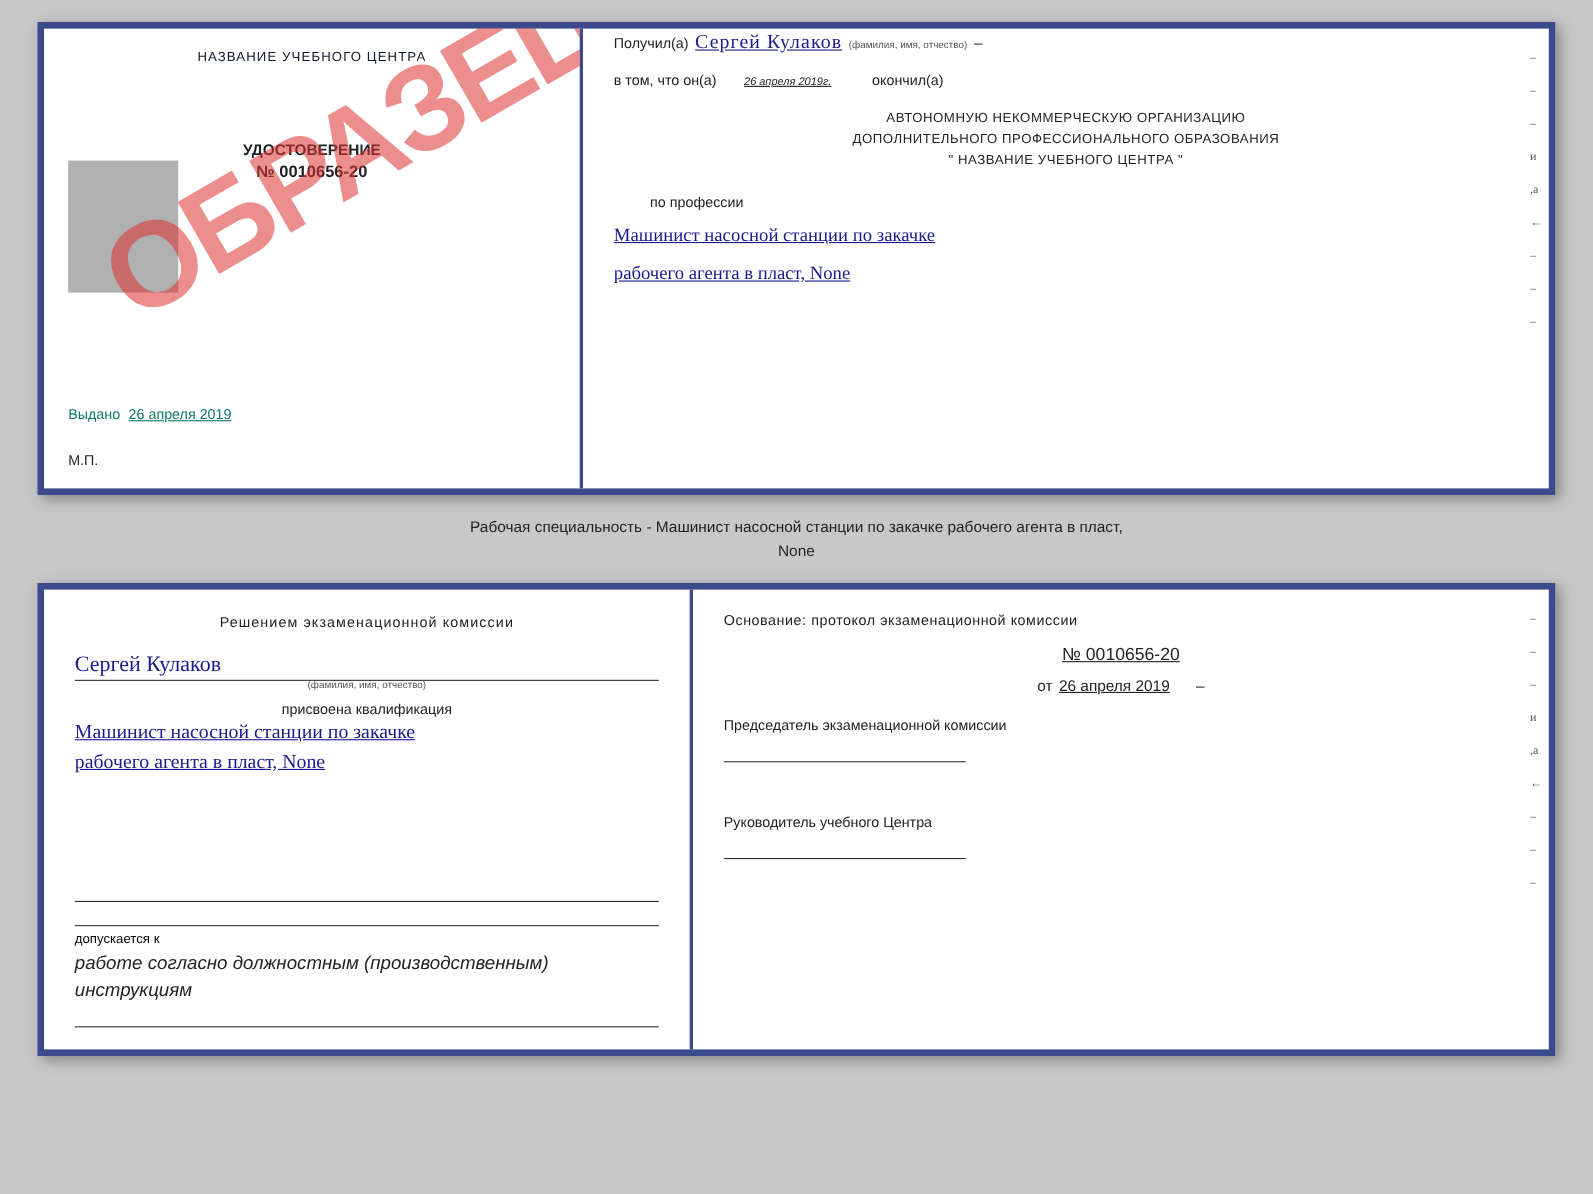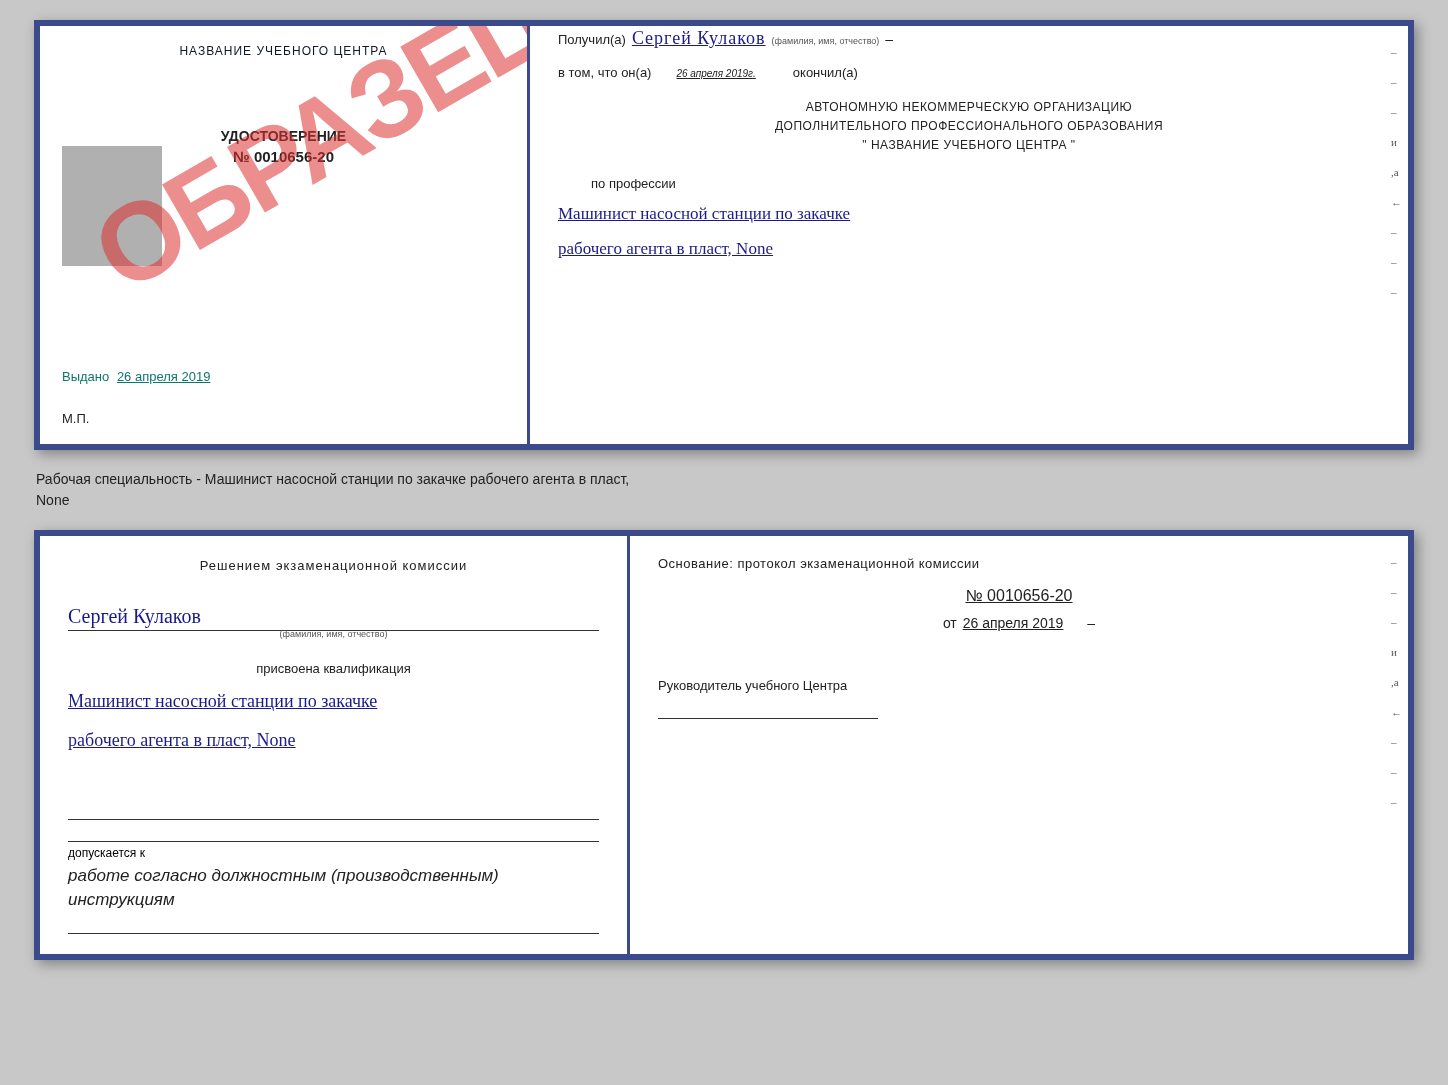--- a/index.html
+++ b/index.html
@@ -198,40 +198,41 @@
     }
 
     
     .between-text {
       width: 1380px;
       font-size: 14px;
       font-family: Arial, sans-serif;
       color: #222;
       line-height: 1.5;
       padding: 4px 2px;
+      text-align: center;
     }
 
     
     .bottom-document {
       display: flex;
       width: 1380px;
       height: 430px;
       border: 6px solid #3a4a8a;
       background: #fff;
       position: relative;
       box-shadow: 4px 4px 12px rgba(0,0,0,0.35);
     }
 
     .bottom-left {
       width: 590px;
       border-right: 3px solid #3a4a8a;
       padding: 20px 28px;
       display: flex;
       flex-direction: column;
-      gap: 12px;
+      gap: 0;
     }
 
     .commission-decision {
       font-size: 13px;
       font-family: Arial, sans-serif;
       text-align: center;
       color: #222;
       letter-spacing: 1px;
       line-height: 1.6;
     }
@@ -459,20 +460,24 @@
     <div class="basis-line">Основание: протокол экзаменационной комиссии</div>
 
     <div class="protocol-number">№  0010656-20</div>
 
     <div class="protocol-date">
       <span>от</span>
       <span style="text-decoration:underline; margin-left:2px;">26 апреля 2019</span>
       <span style="margin-left:20px;">–</span>
     </div>
 
+    <div class="chairman-block">
+      <div class="chairman-label">Председатель экзаменационной комиссии</div>
+      <div class="sig-line-short"></div>
+    </div>
 
     <div style="margin-top:20px;">
       <div class="director-label">Руководитель учебного Центра</div>
       <div class="sig-line-short"></div>
     </div>
 
     <div class="right-edge-marks2">
       <span>–</span>
       <span>–</span>
       <span>–</span>

